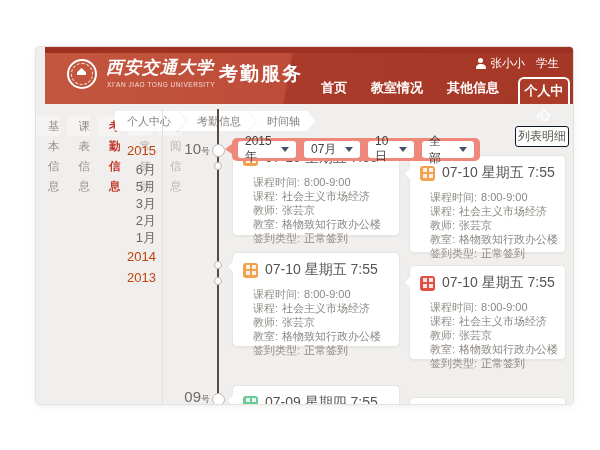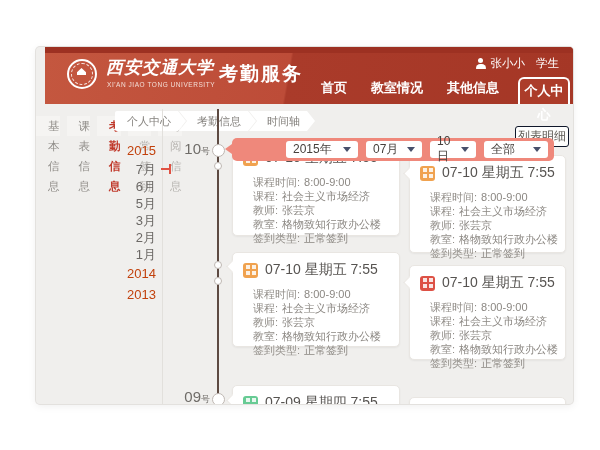--- a/index.html
+++ b/index.html
@@ -90,21 +90,21 @@
   .filterbar::before {
     content:""; position:absolute; left:-7px; top:6px; width:0; height:0;
     border-top:5px solid transparent; border-bottom:5px solid transparent; border-right:7px solid #ef887b;
   }
   .dd {
     background:#fff; border-radius:3px; height:17px; box-sizing:border-box;
     display:flex; align-items:center; justify-content:space-between; padding:0 7px;
     font-size:12px; color:#46413d; cursor:pointer;
   }
   .dd .caret { width:0; height:0; border-left:4px solid transparent; border-right:4px solid transparent; border-top:5px solid #47506b; margin-left:8px; }
-  .dd-year{width:72px;margin-left:48px;} .dd-month{width:56px;} .dd-day{width:46px;} .dd-type{width:64px;}
+  .dd-year{width:58px;} .dd-month{width:56px;} .dd-day{width:46px;} .dd-type{width:52px;}
   .list-btn {
     position:absolute; left:479px; top:22px; width:54px; height:21px; box-sizing:border-box;
     background:#fdfdfc; border:1px solid #0f172a; border-radius:3px;
     font-size:12px; color:#5a5751; text-align:center; line-height:19px; cursor:pointer;
   }
   
   .card {
     position:absolute; background:#fff; border:1px solid #e9e6e2; border-radius:5px;
     box-shadow:0 1px 2px rgba(0,0,0,.05); box-sizing:border-box; padding:6px 10px;
   }
@@ -166,21 +166,20 @@
     <div class="crumbs">
         <span class="crumb">个人中心</span>
         <span class="crumb">考勤信息</span>
         <span class="crumb">时间轴</span>
       </div>
 
     <div class="v-divider"></div>
 
     <div class="tl-col">
         <div class="tl-entry tl-year">2015</div>
-        <div class="tl-entry tl-month marker">7月</div>
         <div class="tl-entry tl-month">6月</div>
         <div class="tl-entry tl-month">5月</div>
         <div class="tl-entry tl-month">3月</div>
         <div class="tl-entry tl-month">2月</div>
         <div class="tl-entry tl-month">1月</div>
         <div class="tl-entry tl-year">2014</div>
         <div class="tl-entry tl-year">2013</div>
       </div>
 
     <div class="day" style="top:36px;">

